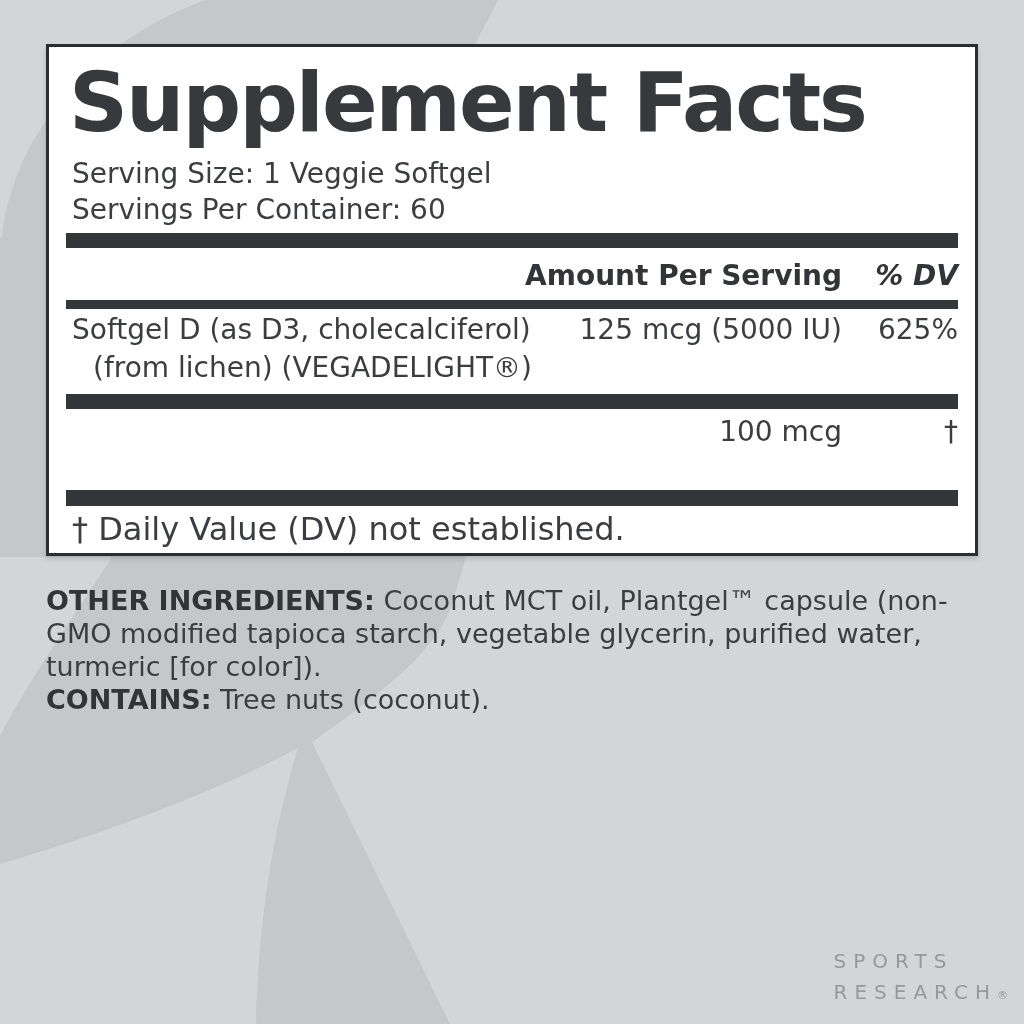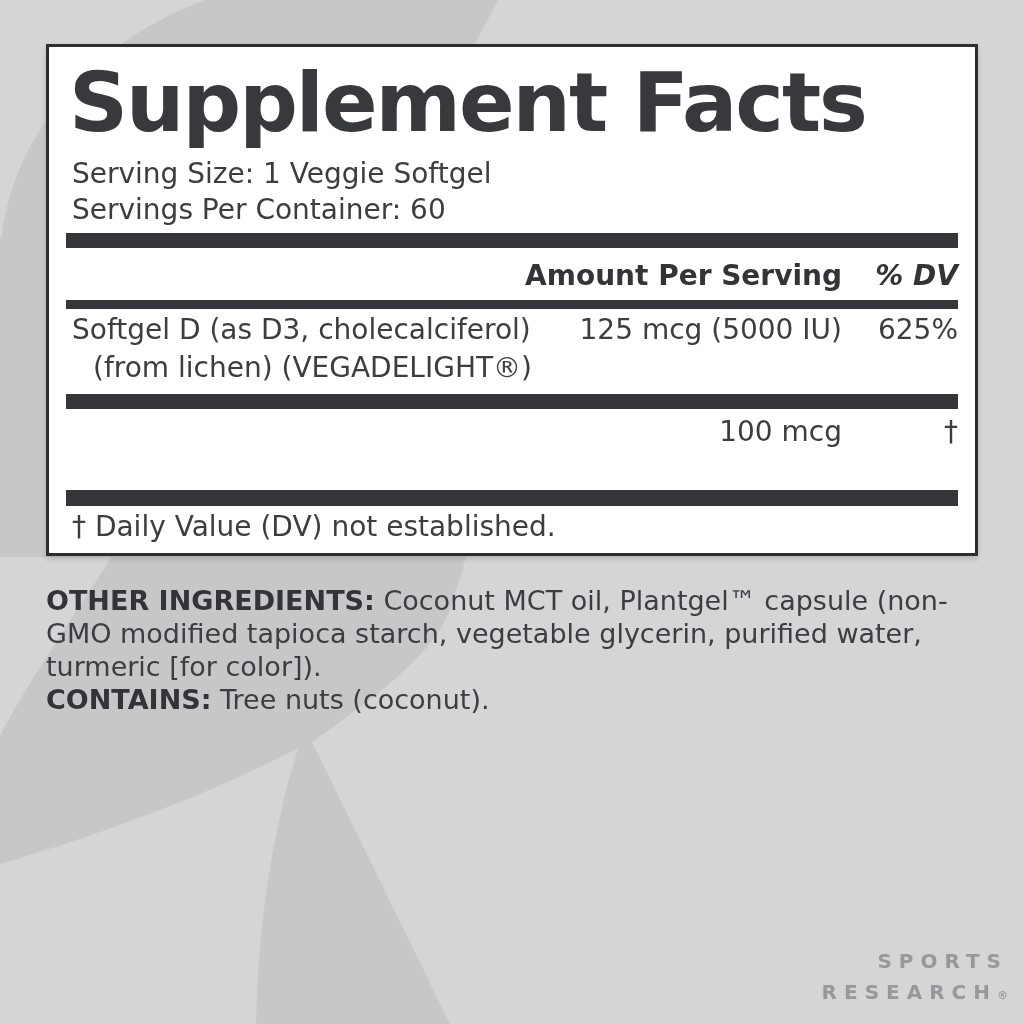--- a/index.html
+++ b/index.html
@@ -80,36 +80,36 @@
     position: absolute; right: 17px;
     font-size: 28px; font-weight: 400;
     color: #3c3d41; white-space: nowrap;
   }
   .row1-l1 { top: 266px; }
   .row1-l2 { top: 304px; }
   .row2-l1 { top: 368px; }
   .row2-l2 { top: 406px; }
   .footnote {
     position: absolute; left: 23px; top: 463px;
-    font-size: 28px; font-weight: 400;
+    font-size: 32px; font-weight: 400;
     color: #3c3d41; white-space: nowrap;
   }
   
   .ingredients {
     position: absolute; left: 46px; top: 584px;
     width: 916px;
     font-size: 27px; line-height: 33px;
     color: #3c3d41;
   }
   .ingredients .bold-label { font-weight: 700; color: #333438; }
   
   .brand {
     position: absolute; right: 16px; top: 946px;
-    text-align: right;
-    font-size: 20px; font-weight: 700;
+    text-align: left;
+    font-size: 20px; font-weight: 400;
     letter-spacing: 7px;
     line-height: 31px;
     color: #97989b;
     white-space: nowrap;
   }
   .brand .reg { font-size: 11px; letter-spacing: 0; vertical-align: baseline; }
 </style>
 </head>
 <body>
 

